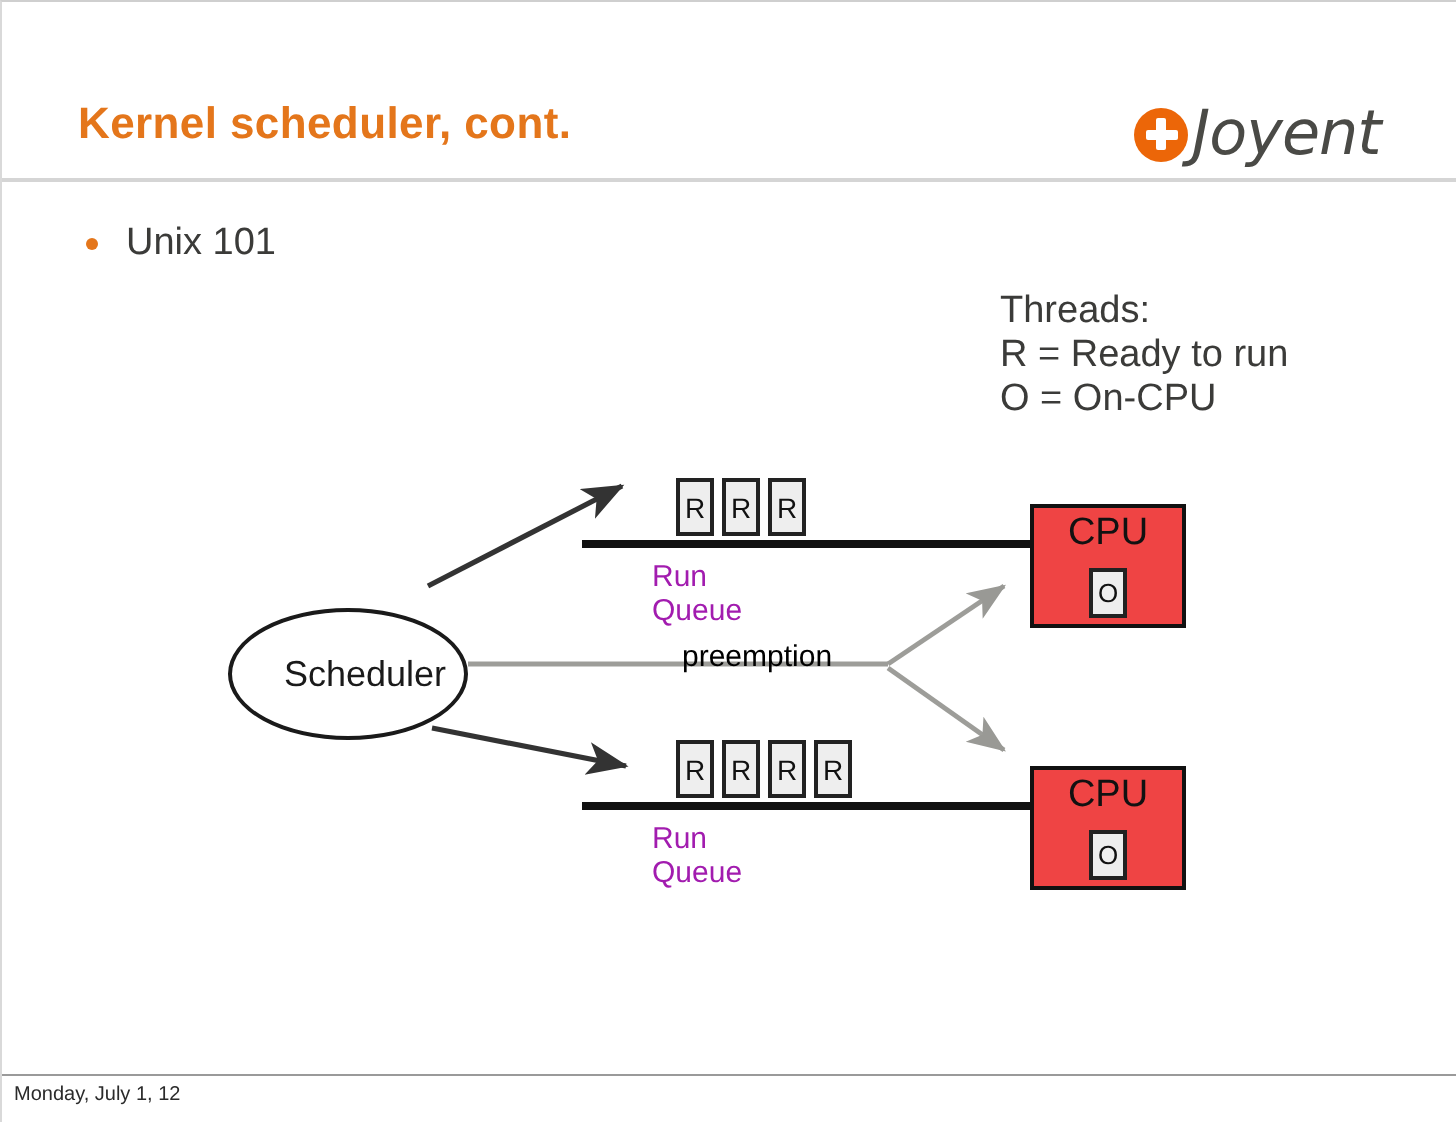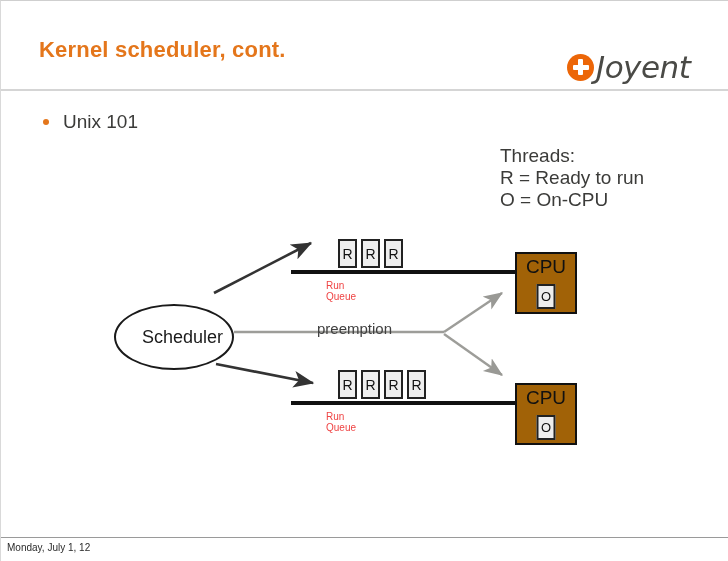--- a/index.html
+++ b/index.html
@@ -18,21 +18,21 @@
     overflow: hidden;
     border-left: 1px solid #d9d9d9;
     border-top: 1px solid #cfcfcf;
     box-sizing: border-box;
   }
 
   
   .slide-title {
     position: absolute;
     left: 38px;
-    top: 36px;
+    top: 48px;
     font-size: 22px;
     font-weight: bold;
     color: #e4761b;
     letter-spacing: 0.2px;
     white-space: nowrap;
   }
   .header-rule {
     position: absolute;
     left: 0;
     top: 88px;
@@ -149,22 +149,22 @@
   .runqueue {
     position: absolute;
   }
   .rq-line {
     position: absolute;
     height: 4px;
     background: #111111;
   }
   .rq-label {
     position: absolute;
-    font-size: 10px;
-    color: #ef4444;
+    font-size: 15px;
+    color: #a21caf;
   }
   .rq-threads {
     position: absolute;
     display: flex;
     gap: 4px;
   }
   .thread-box {
     width: 19px;
     height: 29px;
     border: 2px solid #222222;
@@ -172,24 +172,24 @@
     font-size: 14px;
     color: #111111;
     display: flex;
     align-items: center;
     justify-content: center;
     box-sizing: border-box;
   }
 
   .cpu-box {
     position: absolute;
-    width: 62px;
+    width: 78px;
     height: 62px;
     border: 2px solid #111111;
-    background: #a16207;
+    background: #ef4444;
     box-sizing: border-box;
   }
   .cpu-label {
     position: absolute;
     left: 0;
     right: 0;
     top: 2px;
     text-align: center;
     font-size: 19px;
     color: #111111;
@@ -206,24 +206,24 @@
     font-size: 13px;
     color: #111111;
     display: flex;
     align-items: center;
     justify-content: center;
     box-sizing: border-box;
   }
 
   .preempt-label {
     position: absolute;
-    left: 316px;
+    left: 340px;
     top: 319px;
     font-size: 15px;
-    color: #404040;
+    color: #000000;
   }
 </style>
 </head>
 <body>
 
 <div id="slide">
 
   <div class="slide-title">Kernel scheduler, cont.</div>
   <div class="header-rule"></div>
 

